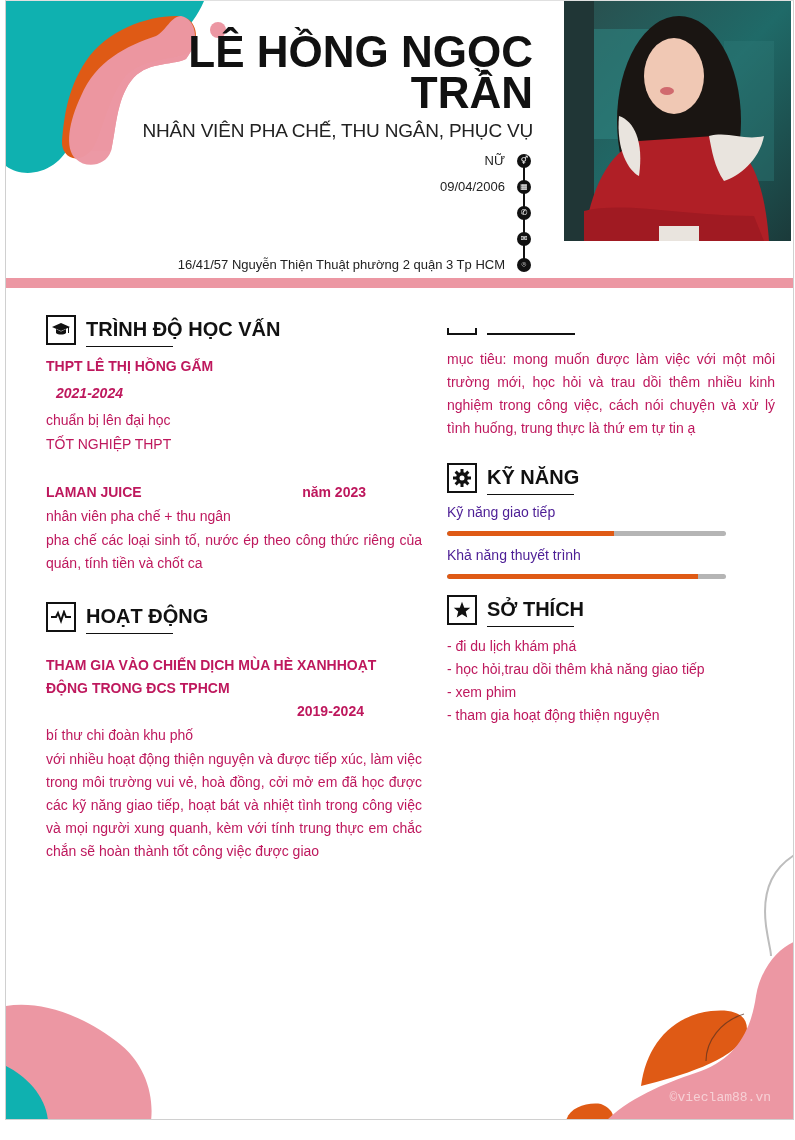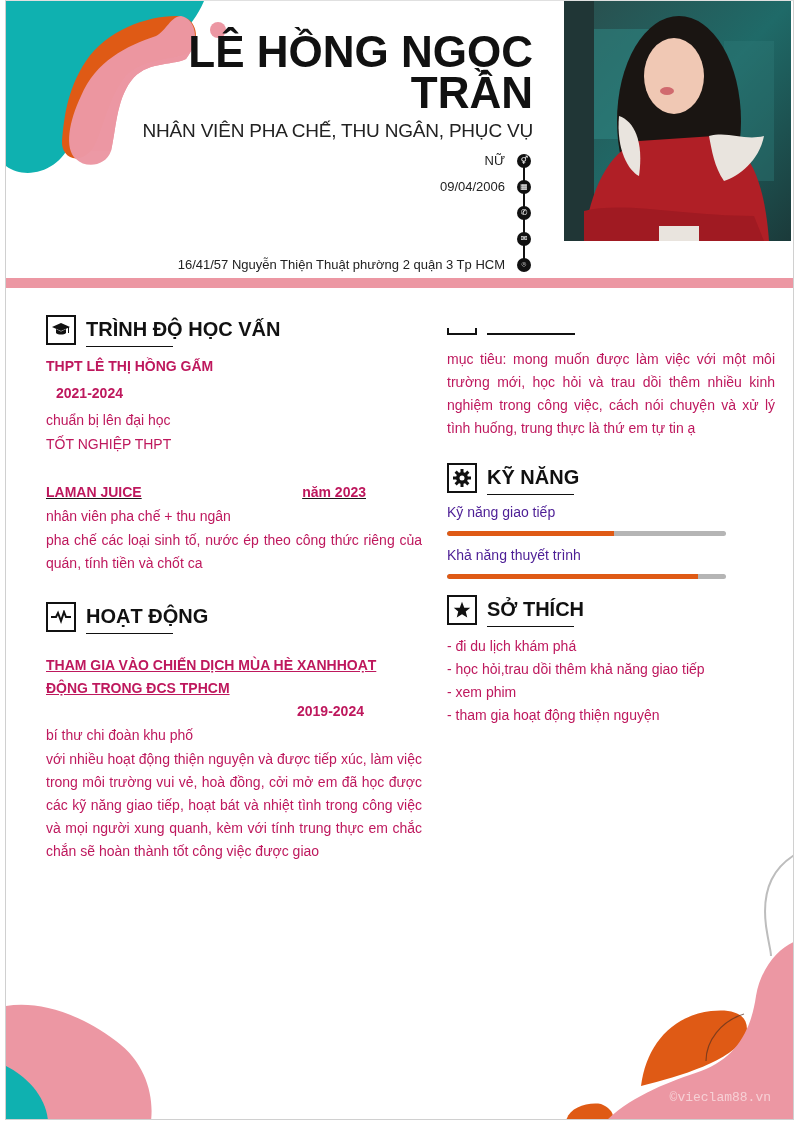--- a/index.html
+++ b/index.html
@@ -93,44 +93,44 @@
         <div class="section-icon">
           <svg width="18" height="14" viewBox="0 0 18 14">
               <path d="M9,0 L18,4 L9,8 L0,4 Z" fill="#111"></path>
               <path d="M4,6 L4,10 C6,12 12,12 14,10 L14,6 L9,8.5 Z" fill="#111"></path>
               <rect x="16" y="4" width="1" height="6" fill="#111"></rect>
             </svg>
         </div>
         <div class="section-title">TRÌNH ĐỘ HỌC VẤN</div>
       </div>
       <div class="t b" style="margin-top:6px;">THPT LÊ THỊ HỒNG GẤM</div>
-      <div class="t b" style="margin-top:4px; padding-left:10px;">2021-2024</div>
+      <div class="t b" style="margin-top:4px; padding-left:10px;font-style:italic;">2021-2024</div>
       <div class="t" style="margin-top:4px;">chuẩn bị lên đại học</div>
       <div class="t" style="margin-top:1px;">TỐT NGHIỆP THPT</div>
     </div>
 
     <div style="margin-top:25px;">
-      <div class="row2" style="margin-top:2px; width:320px;text-decoration:underline;">
+      <div class="row2" style="margin-top:2px; width:320px;">
         <div class="t b">LAMAN JUICE</div>
         <div class="t b">năm 2023</div>
       </div>
       <div class="t" style="margin-top:1px;">nhân viên pha chế + thu ngân</div>
       <div class="t just" style="margin-top:1px;">pha chế các loại sinh tố, nước ép theo công thức riêng của quán, tính tiền và chốt ca</div>
     </div>
 
     <div style="margin-top:25px;">
       <div class="section-head">
         <div class="section-icon">
           <svg width="20" height="14" viewBox="0 0 20 14">
               <polyline points="0,7 5,7 7,3 10,11 13,2 15,7 20,7" fill="none" stroke="#111" stroke-width="2"></polyline>
             </svg>
         </div>
         <div class="section-title">HOẠT ĐỘNG</div>
       </div>
-      <div class="t b" style="margin-top:21px;text-decoration:underline;">THAM GIA VÀO CHIẾN DỊCH MÙA HÈ XANHHOẠT ĐỘNG TRONG ĐCS TPHCM</div>
+      <div class="t b" style="margin-top:21px;">THAM GIA VÀO CHIẾN DỊCH MÙA HÈ XANHHOẠT ĐỘNG TRONG ĐCS TPHCM</div>
       <div class="t b" style="margin-top:0; padding-left:251px;">2019-2024</div>
       <div class="t" style="margin-top:1px;">bí thư chi đoàn khu phố</div>
       <div class="t just" style="margin-top:1px;">với nhiều hoạt động thiện nguyện và được tiếp xúc, làm việc trong môi trường vui vẻ, hoà đồng, cởi mở em đã học được các kỹ năng giao tiếp, hoạt bát và nhiệt tình trong công việc và mọi người xung quanh, kèm với tính trung thực em chắc chắn sẽ hoàn thành tốt công việc được giao</div>
     </div>
   </div>
 
   <div class="col-right">
 
     <div>
       <div style="height:22px; position:relative; overflow:hidden;">

